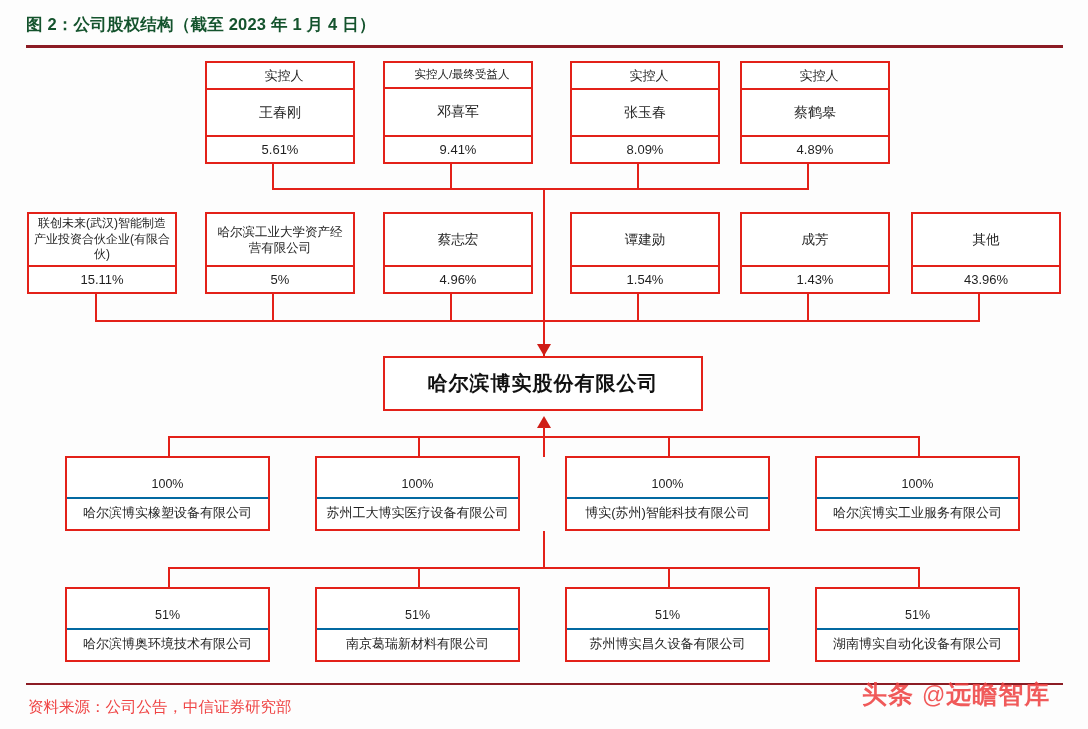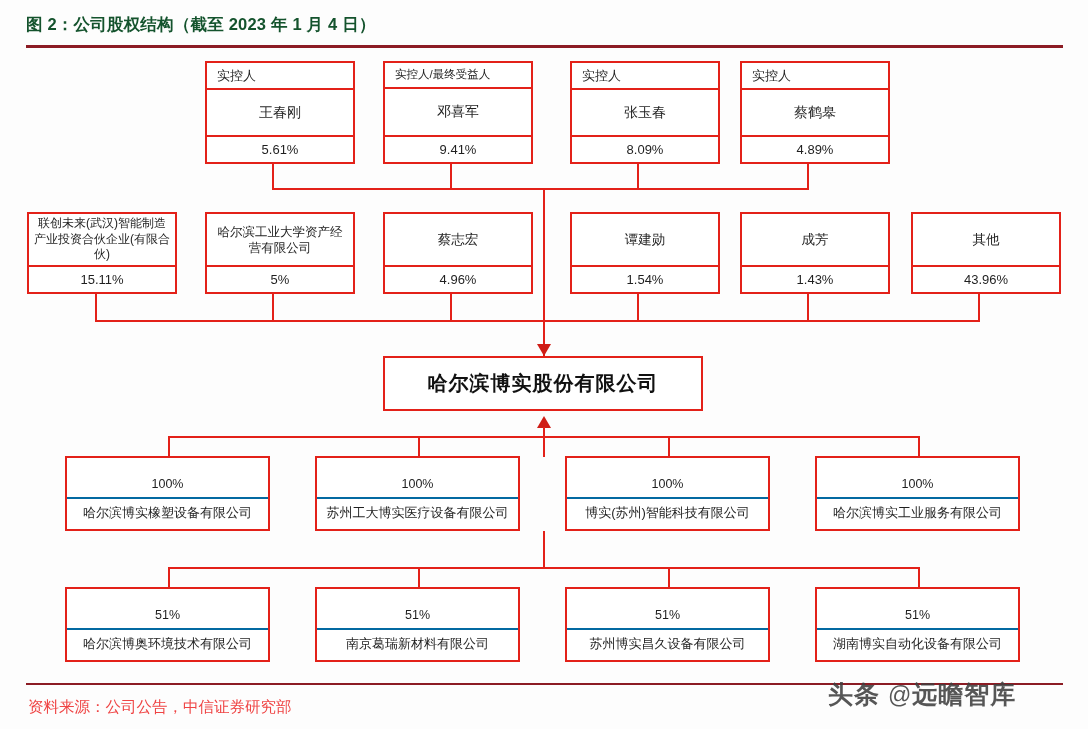--- a/index.html
+++ b/index.html
@@ -51,25 +51,25 @@
     left: 28px;
     top: 697px;
     font-size: 15.5px;
     color: #ef4444;
     white-space: nowrap;
   }
 
   
   .watermark {
     position: absolute;
-    left: 828px;
+    left: 862px;
     top: 678px;
     font-size: 25px;
     font-weight: 700;
-    color: #404040;
+    color: #ef4444;
     opacity: 0.88;
     white-space: nowrap;
     letter-spacing: 1px;
   }
   .watermark .wm-at {
     font-weight: 400;
     font-size: 23px;
   }
 
   
@@ -101,21 +101,21 @@
   .node {
     position: absolute;
     border: 2px solid #e32119;
     background: #ffffff;
     box-sizing: border-box;
     display: flex;
     flex-direction: column;
   }
   .node-role {
     border-bottom: 2px solid #e32119;
-    text-align: left;
+    text-align: center;
     font-size: 13px;
     color: #1f1f1f;
     line-height: 1;
     padding: 6px 2px 6px 10px;
     white-space: nowrap;
     overflow: hidden;
   }
   .node-name {
     flex: 1;
     display: flex;

